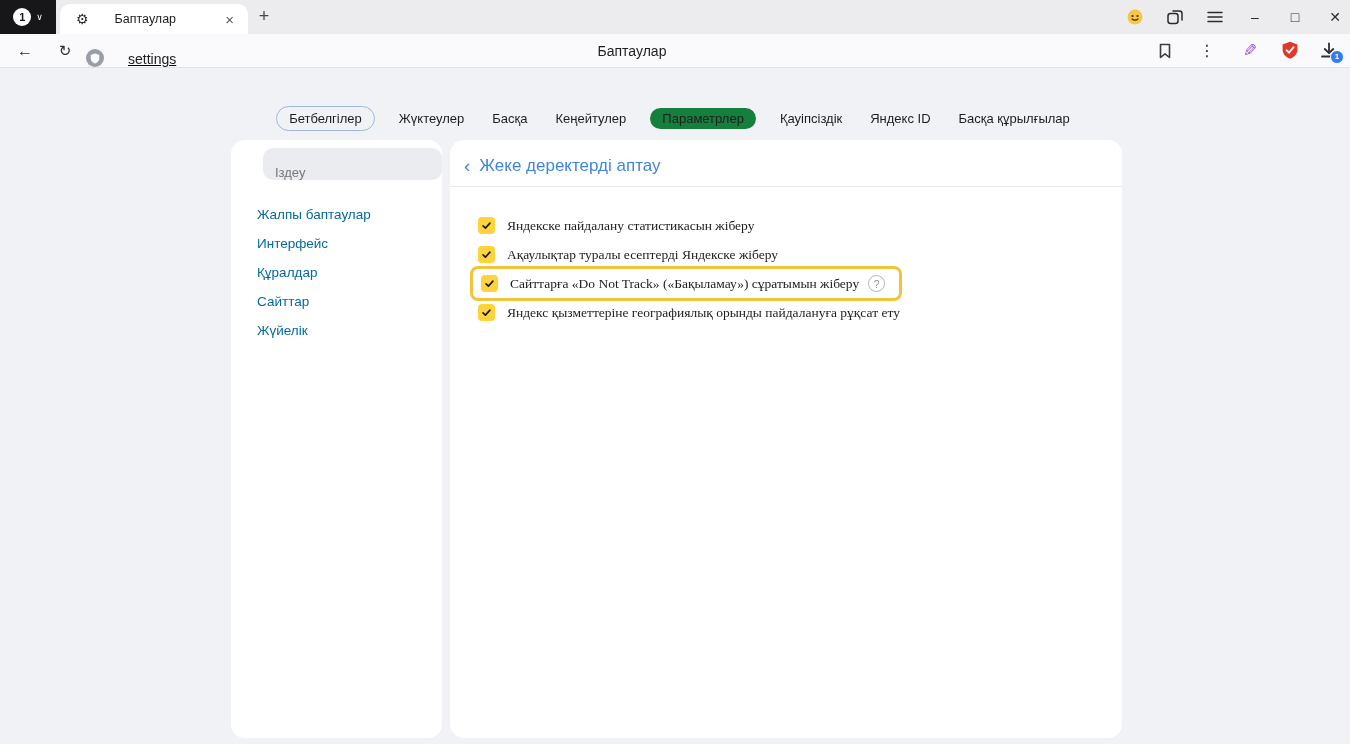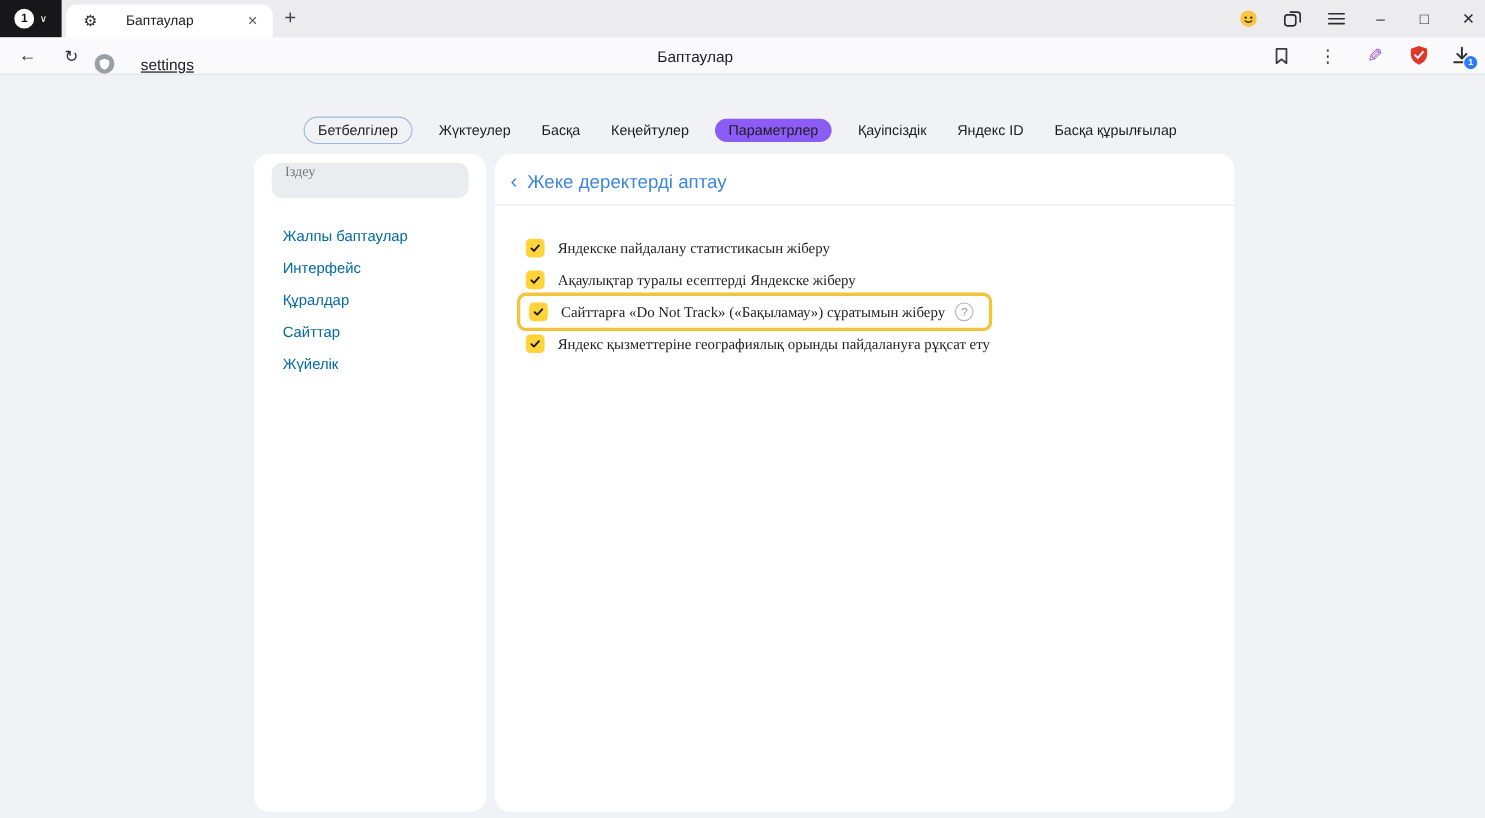--- a/index.html
+++ b/index.html
@@ -43,26 +43,26 @@
   .dl-wrap{position:relative;width:20px;height:20px;}
   .dl-badge{position:absolute;right:-5px;bottom:-3px;width:12px;height:12px;border-radius:50%;
     background:#2f7cf6;color:#ffffff;font-size:8px;font-weight:700;display:flex;align-items:center;justify-content:center;
     border:1.5px solid #fafafc;}
 
   
   .settings-nav{position:absolute;left:0;top:90px;width:1350px;display:flex;justify-content:center;
     align-items:center;gap:20px;margin-top:16px;}
   .nav-item{font-size:13px;color:#1d1d20;cursor:pointer;padding:5px 4px;white-space:nowrap;}
   .nav-item.pill-outlined{border:1.5px solid #9fb7de;border-radius:15px;padding:4px 12px;}
-  .nav-item.pill-active{background:#8b5cf6;border-radius:15px;padding:3px 12px;}
+  .nav-item.pill-active{background:#15803d;border-radius:15px;padding:3px 12px;}
 
   
   .sidebar-card{position:absolute;left:231px;top:140px;width:211px;height:598px;background:#ffffff;border-radius:14px;}
-  .search-box{position:absolute;left:16px;top:8px;width:179px;height:32px;background:#ebecef;border-radius:10px;
-    box-sizing:border-box;display:flex;align-items:flex-start;font-family:Liberation Serif, serif;}
+  .search-box{position:absolute;left:32px;top:8px;width:179px;height:32px;background:#ebecef;border-radius:10px;
+    box-sizing:border-box;display:flex;align-items:flex-end;}
   .search-box input{border:none;outline:none;background:transparent;width:100%;padding:0 12px;
     font-size:13px;color:#1d1d20;font-family:inherit;}
   .search-box input::placeholder{color:#76767c;}
   .side-list{position:absolute;left:0;top:60px;width:100%;}
   .side-item{height:29px;display:flex;align-items:center;padding-left:26px;font-size:13.5px;color:#0369a1;cursor:pointer;}
 
   .main-card{position:absolute;left:450px;top:140px;width:672px;height:598px;background:#ffffff;border-radius:14px;}
   .main-header{position:absolute;left:14px;top:11px;height:30px;display:flex;align-items:center;gap:9px;
     color:#3e87dd;cursor:pointer;}
   .main-header .chev{font-size:19px;line-height:1;margin-top:-2px;}

